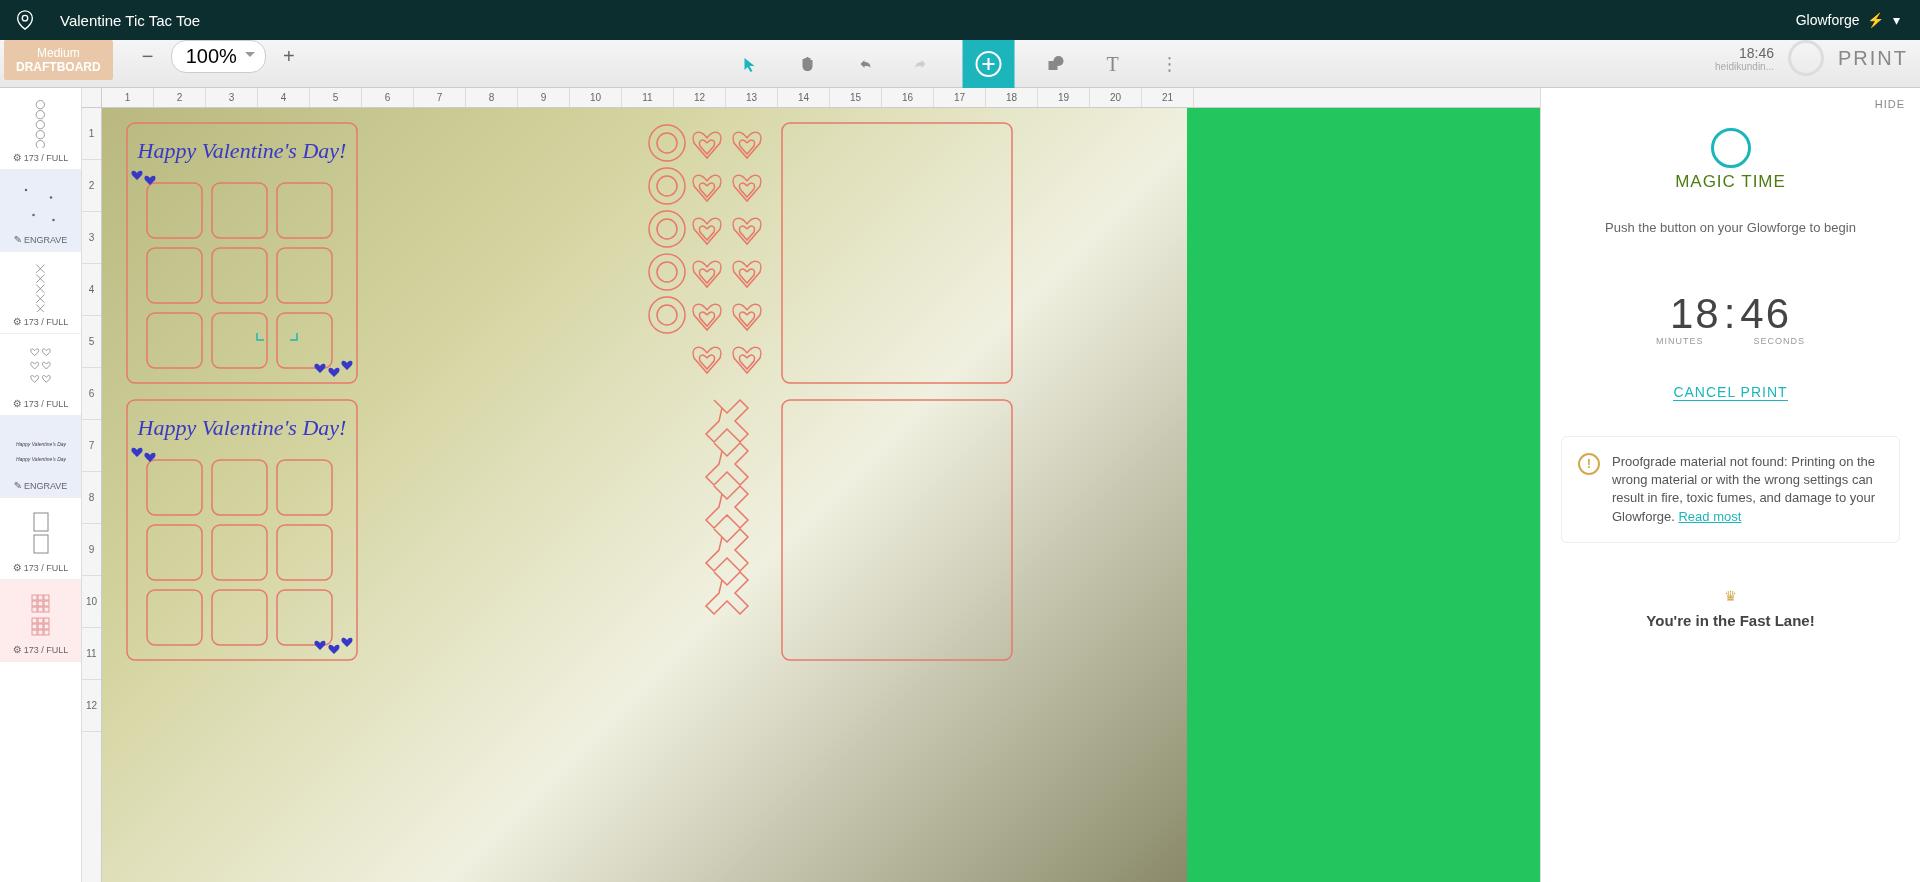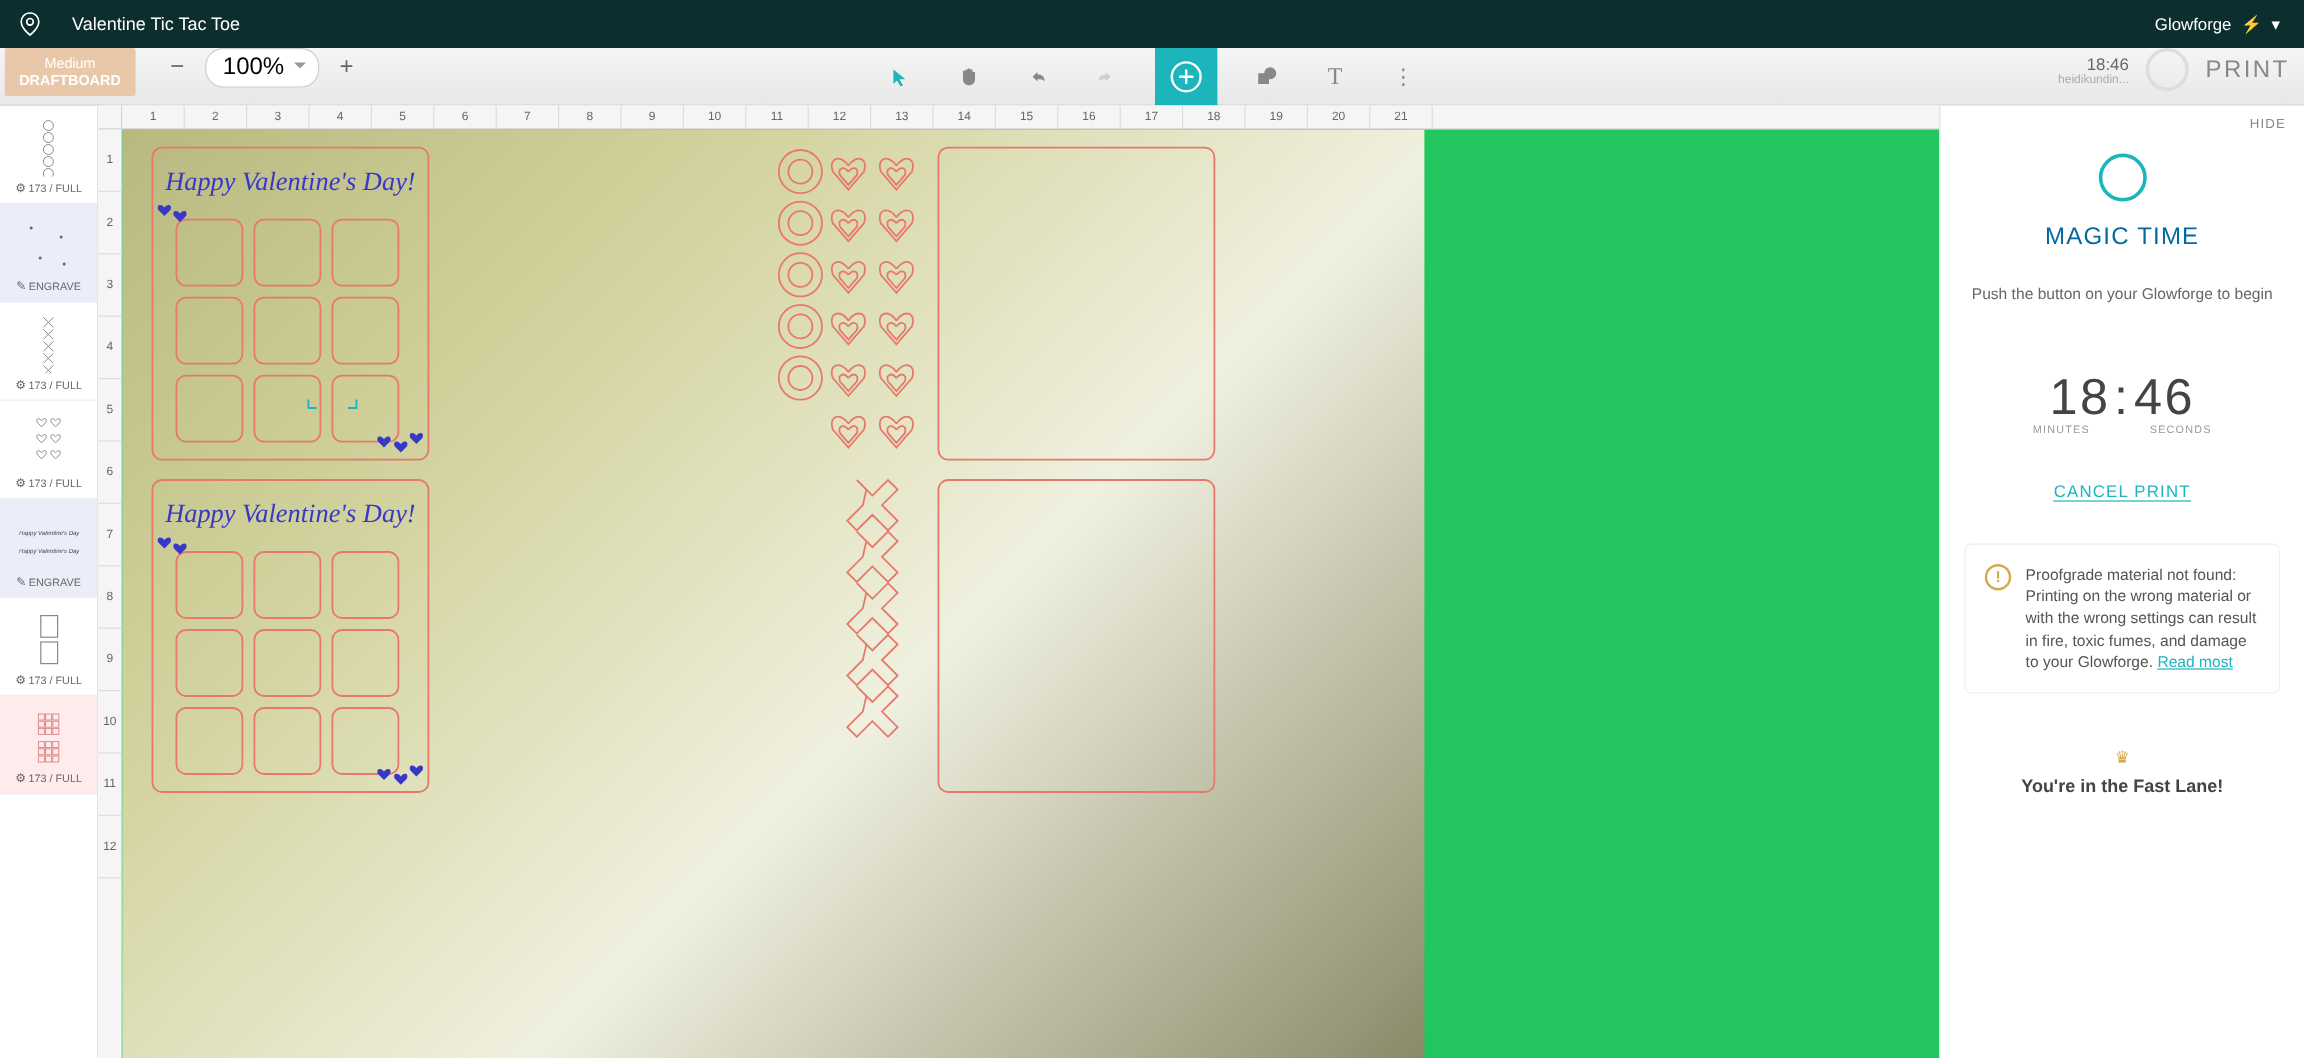--- a/index.html
+++ b/index.html
@@ -51,24 +51,24 @@
     .ruler-h { position: absolute; top: 0; left: 20px; right: 0; height: 20px; background: #f5f5f5; border-bottom: 1px solid #ccc; display: flex; font-size: 10px; color: #666; }
     .ruler-h .tick { width: 52px; text-align: center; border-right: 1px solid #ddd; line-height: 20px; position: relative; }
     .ruler-v { position: absolute; top: 20px; left: 0; bottom: 0; width: 20px; background: #f5f5f5; border-right: 1px solid #ccc; font-size: 10px; color: #666; }
     .ruler-v .tick { height: 52px; text-align: center; border-bottom: 1px solid #ddd; display: flex; align-items: center; justify-content: center; }
     .ruler-corner { position: absolute; top:0; left:0; width:20px; height:20px; background:#f5f5f5; border-right:1px solid #ccc; border-bottom:1px solid #ccc;}
     .bed { position: absolute; top: 20px; left: 20px; right: 0; bottom: 0; background: #22c55e; overflow: hidden; }
     .camera-bg { position: absolute; top: 0; left: 0; width: 1085px; height: 100%; background: linear-gradient(135deg, #b8b880 0%, #d4d4a0 30%, #f0f0e0 60%, #8a8a6a 100%); }
     .design-svg { position: absolute; top: 0; left: 0; }
     
     
-    .right-panel { width: 304px; background: white; border-left: 1px solid #ddd; padding: 20px; position: relative; display: flex; flex-direction: column; align-items: center; }
+    .right-panel { width: 380px; background: white; border-left: 1px solid #ddd; padding: 20px; position: relative; display: flex; flex-direction: column; align-items: center; }
     .hide-btn { position: absolute; top: 10px; right: 15px; font-size: 11px; color: #888; cursor: pointer; letter-spacing: 1px; }
     .magic-circle { width: 40px; height: 40px; border: 3px solid #1db5bc; border-radius: 50%; margin-top: 20px; }
-    .magic-title { font-size: 20px; color: #0369a1; margin-top: 18px; letter-spacing: 1px; }
+    .magic-title { font-size: 17px; color: #4d7c0f; margin-top: 4px; letter-spacing: 1px; }
     .magic-sub { font-size: 13px; color: #666; margin-top: 28px; text-align: center; }
     .big-time { font-size: 42px; color: #444; margin-top: 55px; font-weight: 300; letter-spacing: 2px; display: flex; align-items: baseline; gap: 3px;}
     .time-labels { display: flex; gap: 50px; font-size: 9px; color: #999; letter-spacing: 1px; margin-top: -2px;}
     .cancel-link { color: #1db5bc; font-size: 14px; border-bottom: 1px solid #1db5bc; margin-top: 38px; cursor: pointer; letter-spacing: 1px; }
     .warning-box { border: 1px solid #eee; border-radius: 6px; padding: 16px; margin-top: 35px; display: flex; gap: 12px; font-size: 13px; color: #555; line-height: 1.4; }
     .warning-icon { width: 22px; height: 22px; border: 2px solid #d4a94e; border-radius: 50%; color: #d4a94e; display: flex; align-items: center; justify-content: center; font-weight: bold; flex-shrink: 0; }
     .read-more { color: #1db5bc; text-decoration: underline; cursor: pointer; }
     .crown { color: #d4a94e; margin-top: 45px; font-size: 14px;}
     .fast-lane-title { font-size: 15px; color: #444; font-weight: bold; margin-top: 8px; }
     .fast-lane-desc { font-size: 13px; color: #888; text-align: center; margin-top: 18px; line-height: 1.5; padding: 0 10px; }

